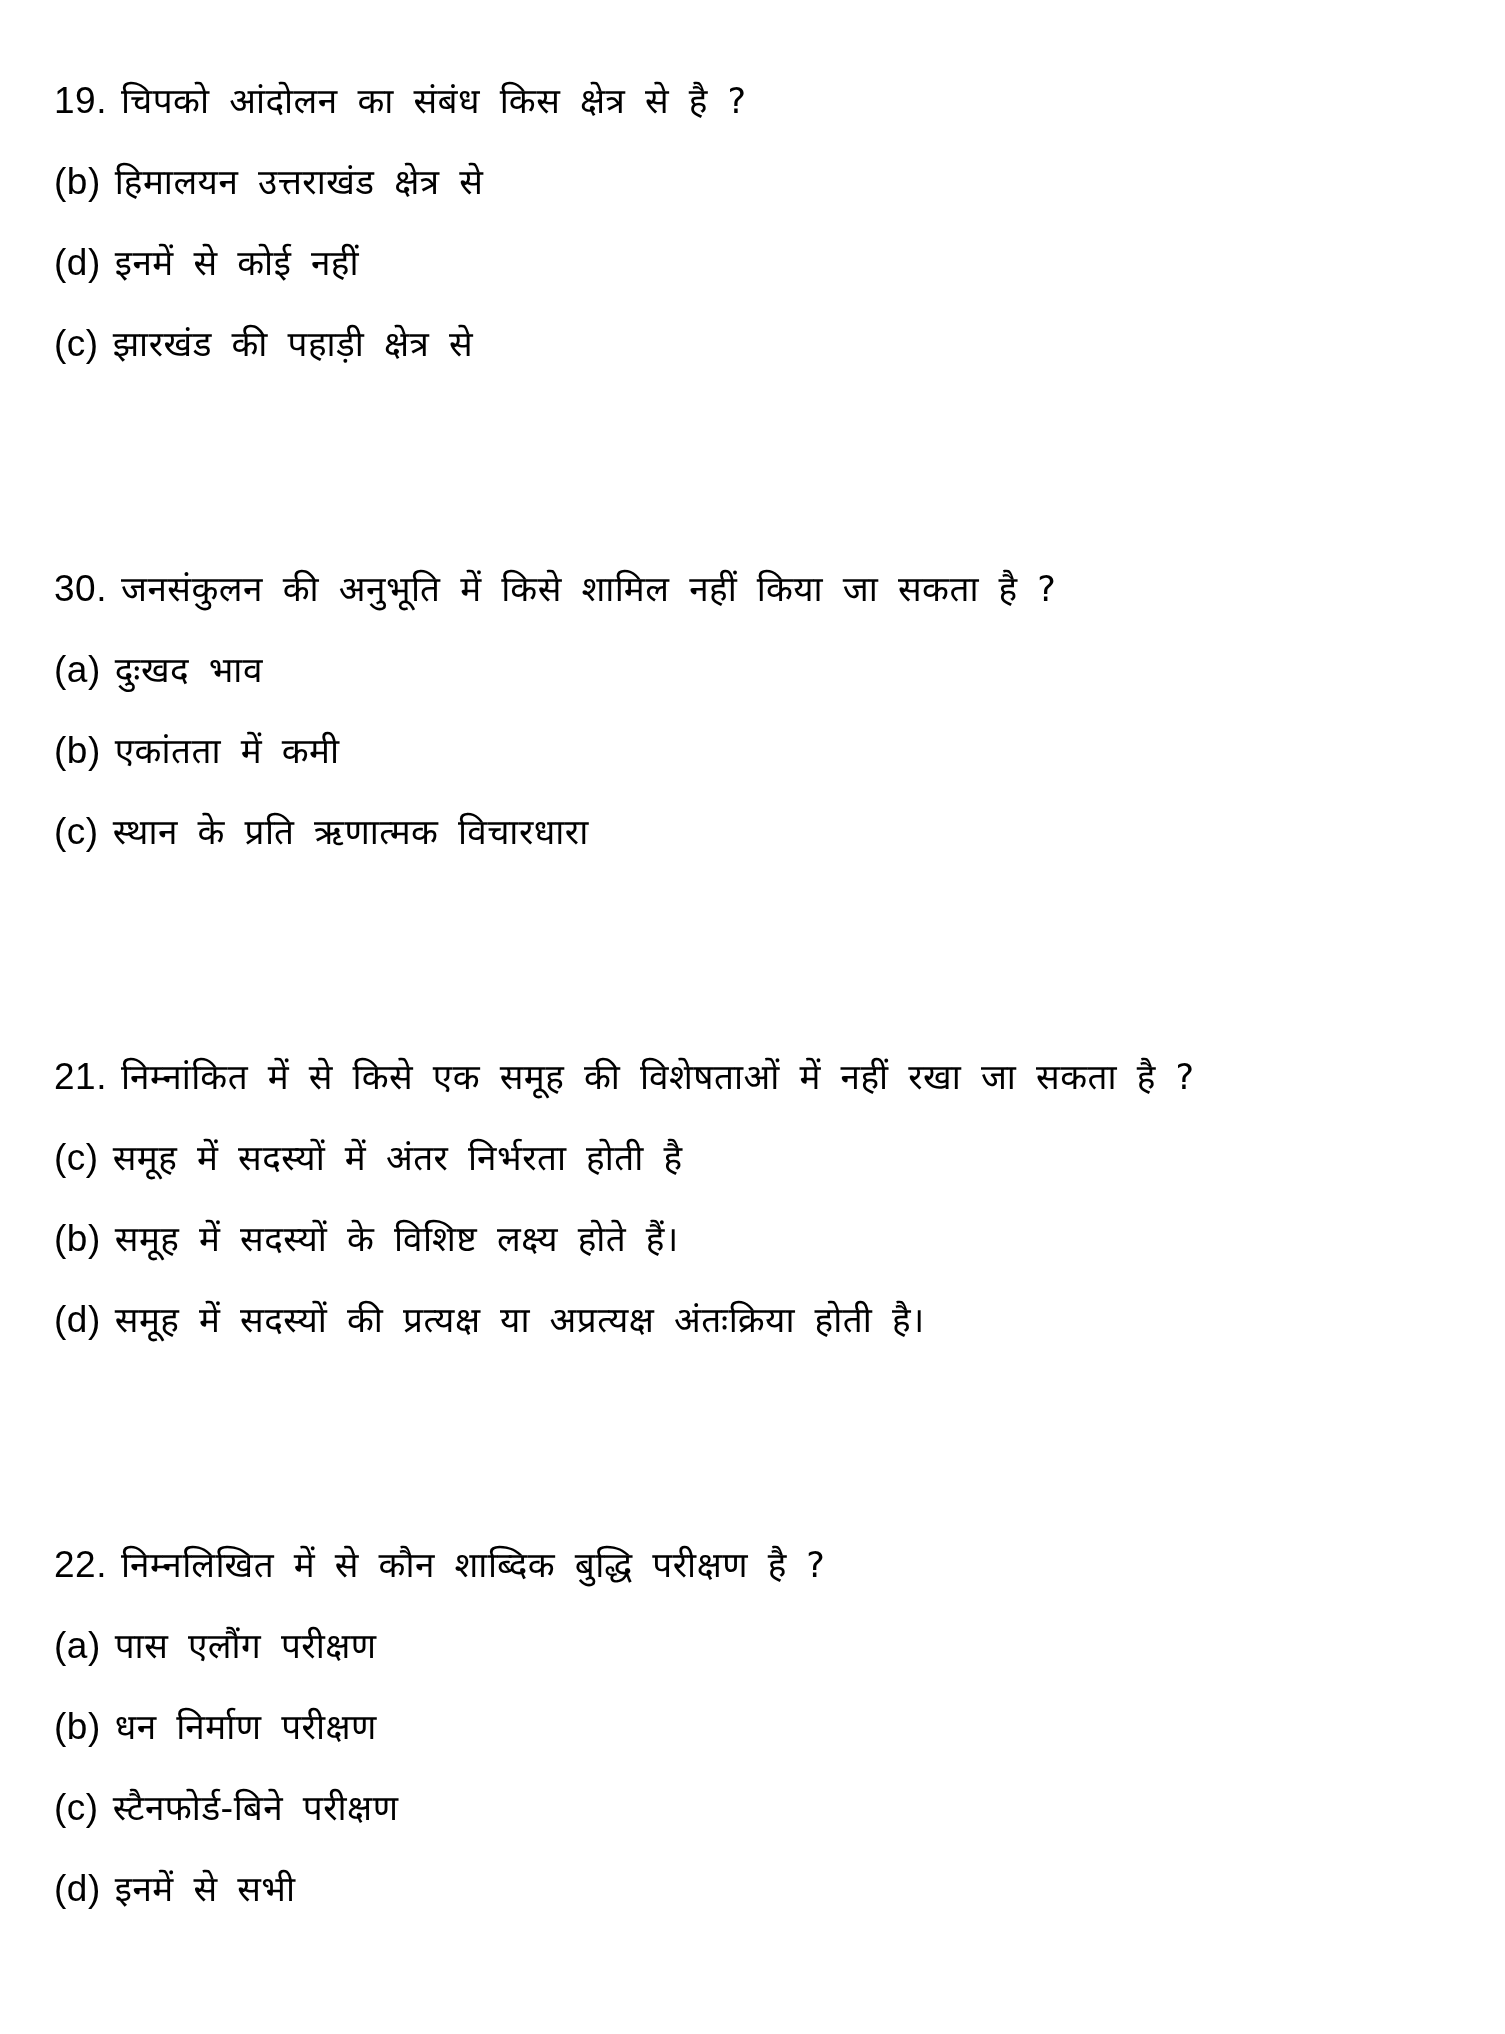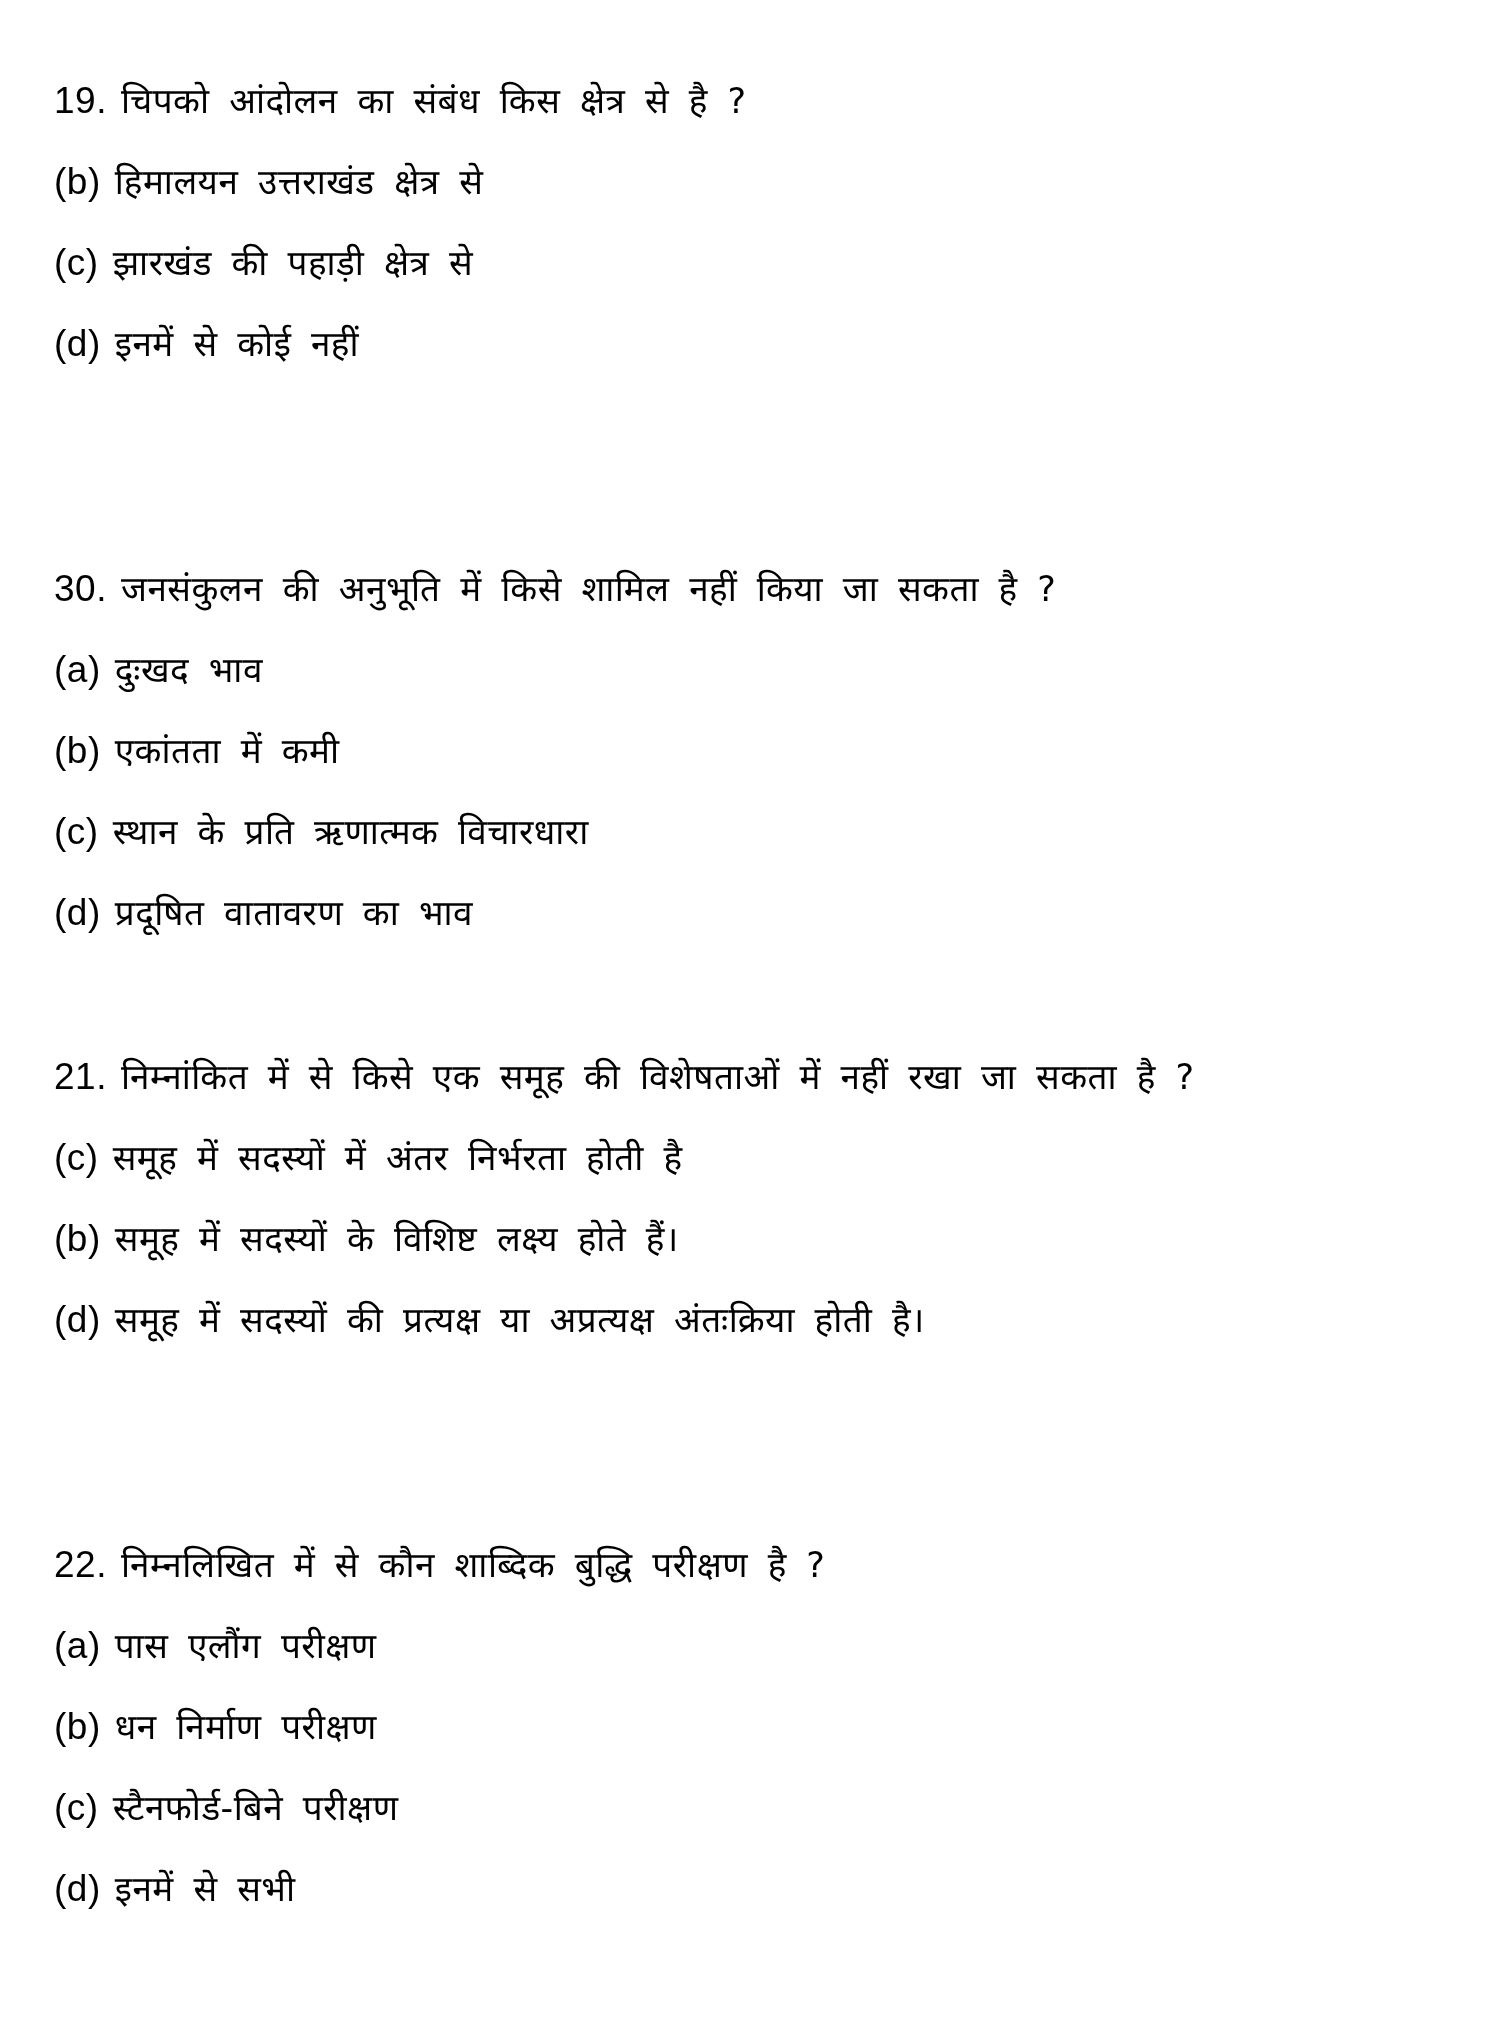--- a/index.html
+++ b/index.html
@@ -56,42 +56,39 @@
 <div class="page">
 
   <div class="question-block" style="top:60px;">
     <div class="line">
       <span class="q-num">19.</span><span class="q-text">चिपको आंदोलन का संबंध किस क्षेत्र से है ?</span>
     </div>
     <div class="line">
       <span class="opt-key">(b)</span><span class="opt-text">हिमालयन उत्तराखंड क्षेत्र से</span>
     </div>
     <div class="line">
-      <span class="opt-key">(c)</span><span class="opt-text">झारखंड की पहाड़ी क्षेत्र से</span>
+      <span class="opt-key">(d)</span><span class="opt-text">इनमें से कोई नहीं</span>
     </div>
     <div class="line">
-      <span class="opt-key">(d)</span><span class="opt-text">इनमें से कोई नहीं</span>
+      <span class="opt-key">(c)</span><span class="opt-text">झारखंड की पहाड़ी क्षेत्र से</span>
     </div>
   </div>
 
   <div class="question-block" style="top:548px;">
     <div class="line">
       <span class="q-num">30.</span><span class="q-text">जनसंकुलन की अनुभूति में किसे शामिल नहीं किया जा सकता है ?</span>
     </div>
     <div class="line">
       <span class="opt-key">(a)</span><span class="opt-text">दुःखद भाव</span>
     </div>
     <div class="line">
       <span class="opt-key">(b)</span><span class="opt-text">एकांतता में कमी</span>
     </div>
     <div class="line">
       <span class="opt-key">(c)</span><span class="opt-text">स्थान के प्रति ऋणात्मक विचारधारा</span>
-    </div>
-    <div class="line">
-      <span class="opt-key">(d)</span><span class="opt-text">प्रदूषित वातावरण का भाव</span>
     </div>
   </div>
 
   <div class="question-block" style="top:1036px;">
     <div class="line">
       <span class="q-num">21.</span><span class="q-text">निम्नांकित में से किसे एक समूह की विशेषताओं में नहीं रखा जा सकता है ?</span>
     </div>
     <div class="line">
       <span class="opt-key">(c)</span><span class="opt-text">समूह में सदस्यों में अंतर निर्भरता होती है</span>
     </div>

